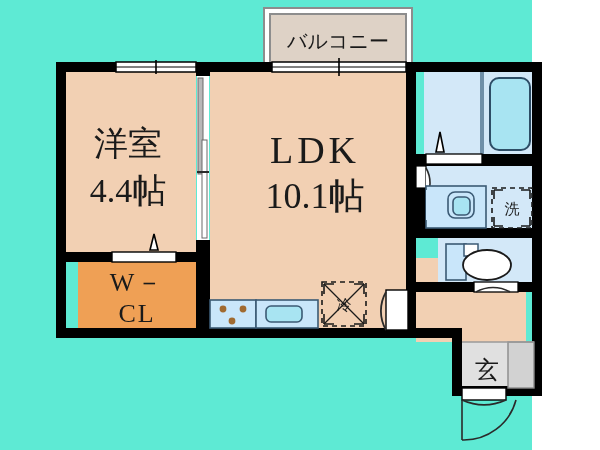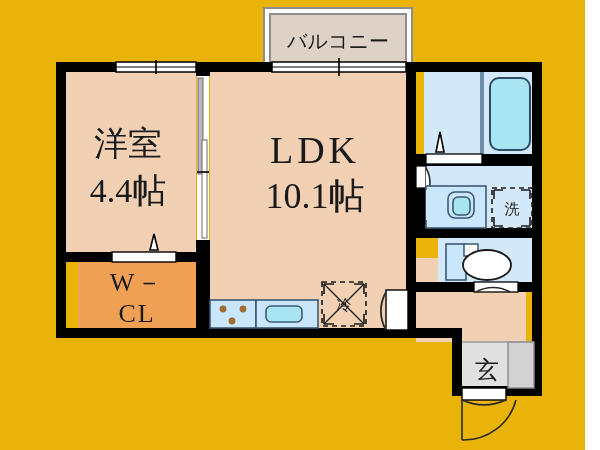--- a/index.html
+++ b/index.html
@@ -1,18 +1,18 @@
 <!DOCTYPE html>
 <html><head>
 <meta charset="utf-8">
 <style>
   html,body{margin:0;padding:0;background:#ffffff;}
   body{width:600px;height:450px;overflow:hidden;
        font-family:"Liberation Serif","DejaVu Serif",serif;}
-  #stage{position:relative;width:585px;height:450px;background:#eab308;}
+  #stage{position:relative;width:532px;height:450px;background:#5eead4;}
   svg{display:block;}
   .lbl{font-family:"Liberation Serif","DejaVu Serif",serif;fill:#1a1a1a;}
 </style>
 </head>
 <body>
 
 <div id="stage">
 <svg width="600" height="450" viewBox="0 0 600 450" xmlns="http://www.w3.org/2000/svg">
 
   <g>

